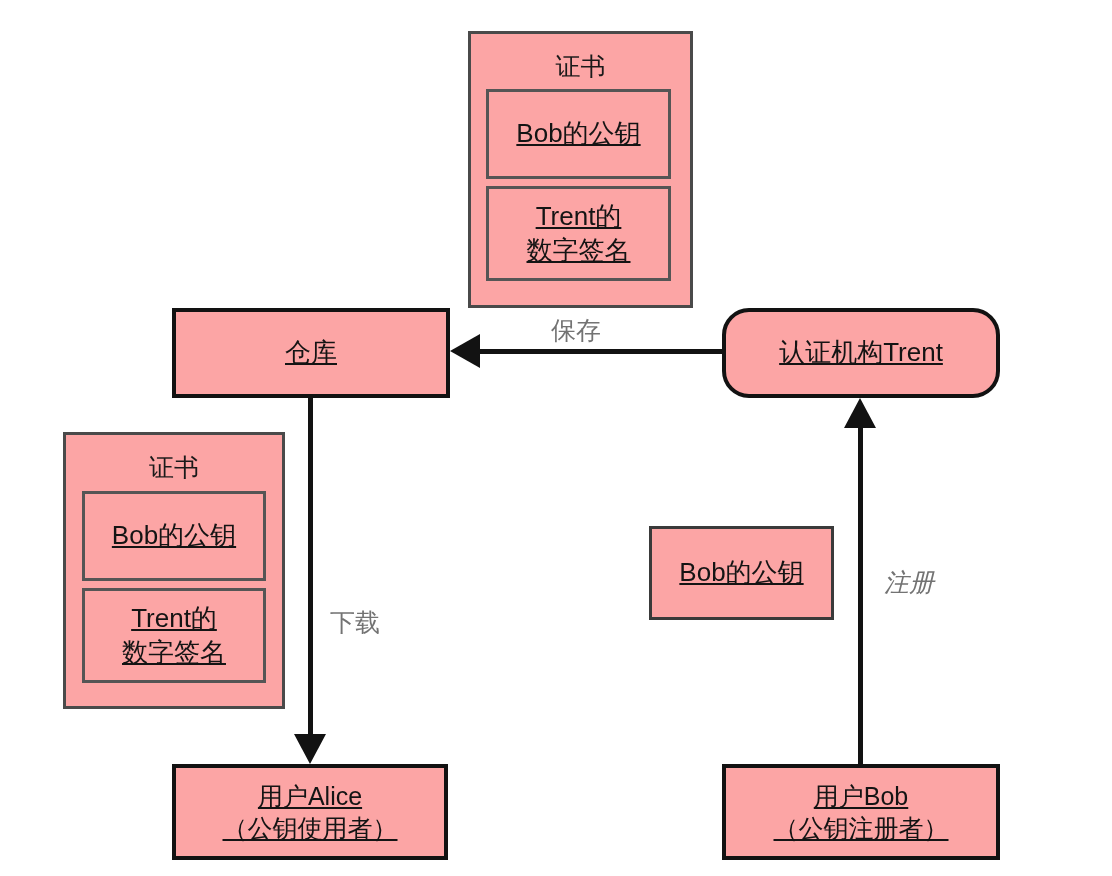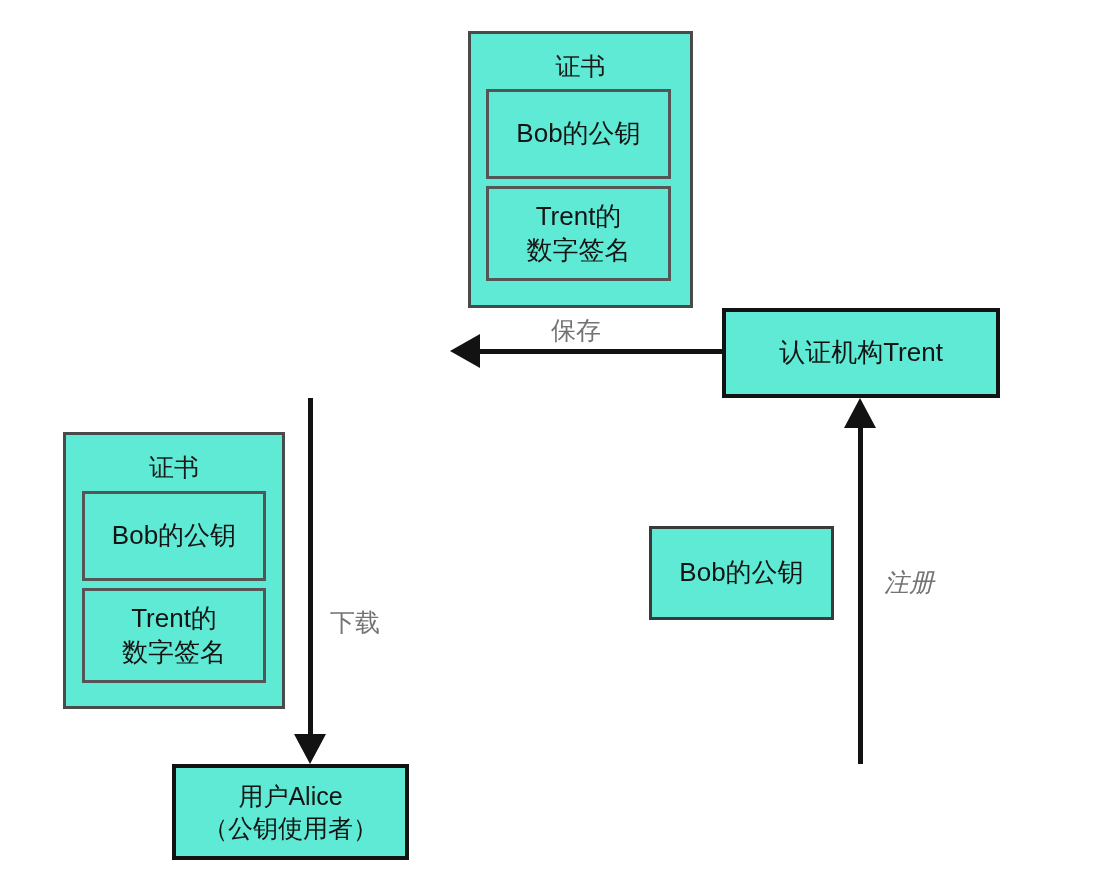--- a/index.html
+++ b/index.html
@@ -16,27 +16,28 @@
     width: 1112px;
     height: 876px;
     background: #ffffff;
     overflow: hidden;
   }
 
   
   .box {
     position: absolute;
     box-sizing: border-box;
-    background: #5eead4;
+    background: #fca5a5;
     display: flex;
     align-items: center;
     justify-content: center;
     text-align: center;
     line-height: 1.30;
     color: #141414;
+    text-decoration: underline;
   }
   .box-thick {
     border: 4px solid #121212;
   }
   .box-med {
     border: 3px solid #3a3a3a;
   }
   .box-thin {
     border: 3px solid #555555;
   }
@@ -120,34 +121,41 @@
     <div class="cert-title" style="top:16px;">证书</div>
     <div class="box box-thin" style="left:16px; top:56px; width:184px; height:90px;">
       <span class="box-text fs26">Bob的公钥</span>
     </div>
     <div class="box box-thin" style="left:16px; top:153px; width:184px; height:95px;">
       <span class="box-text fs26">Trent的
 数字签名</span>
     </div>
   </div>
 
+  <div class="box box-thick" style="left:172px; top:308px; width:278px; height:90px;">
+    <span class="box-text fs26">仓库</span>
+  </div>
 
-  <div class="box box-thick" style="left:722px; top:308px; width:278px; height:90px;">
+  <div class="box box-thick" style="left:722px; top:308px; width:278px; height:90px;border-radius:27px;">
     <span class="box-text fs26">认证机构Trent</span>
   </div>
 
   <div class="box box-med" style="left:649px; top:526px; width:185px; height:94px;">
     <span class="box-text fs26">Bob的公钥</span>
   </div>
 
-  <div class="box box-thick" style="left:172px; top:764px; width:237px; height:96px;">
+  <div class="box box-thick" style="left:172px; top:764px; width:276px; height:96px;">
     <span class="box-text fs25">用户Alice
 （公钥使用者）</span>
   </div>
 
+  <div class="box box-thick" style="left:722px; top:764px; width:278px; height:96px;">
+    <span class="box-text fs25">用户Bob
+（公钥注册者）</span>
+  </div>
 
   <div class="line-h" style="left:479px; top:349px; width:245px; height:5px;"></div>
   <div class="arrow-head arrow-left" style="left:450px; top:334px;"></div>
   <div class="arrow-label" style="left:551px; top:314px;">保存</div>
 
   <div class="line-v" style="left:308px; top:398px; width:5px; height:338px;"></div>
   <div class="arrow-head arrow-down" style="left:294px; top:734px;"></div>
   <div class="arrow-label" style="left:330px; top:566px;margin-top:40px;">下载</div>
 
   <div class="line-v" style="left:858px; top:428px; width:5px; height:336px;"></div>

